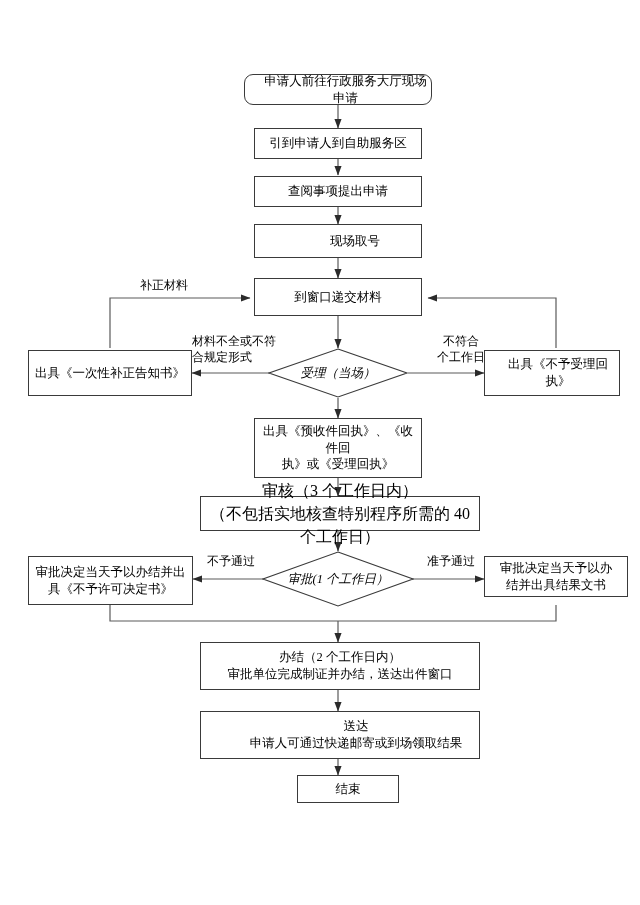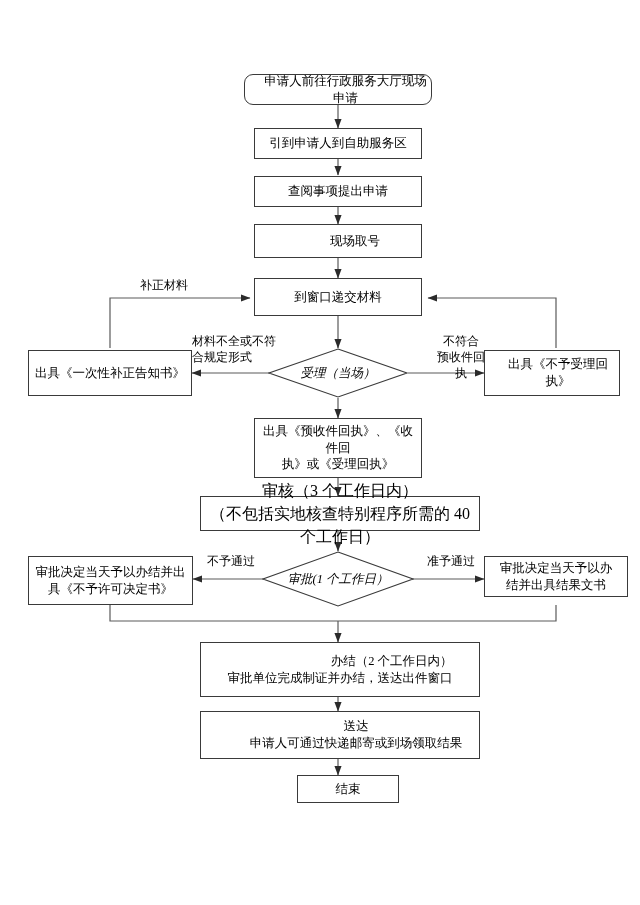--- a/index.html
+++ b/index.html
@@ -188,39 +188,39 @@
   <div class="node" style="left:28px; top:556px; width:165px; height:49px;">
     <span class="txt">审批决定当天予以办结并出
 具《不予许可决定书》</span>
   </div>
 
   <div class="node" style="left:484px; top:556px; width:144px; height:41px;">
     <span class="txt">审批决定当天予以办
 结并出具结果文书</span>
   </div>
 
-  <div class="node" style="left:200px; top:642px; width:280px; height:55px;text-align:right;">
+  <div class="node" style="left:200px; top:642px; width:280px; height:48px;">
     <span class="txt">办结（2 个工作日内）
 审批单位完成制证并办结，送达出件窗口</span>
   </div>
 
   <div class="node" style="left:200px; top:711px; width:280px; height:48px;padding-left:36px;">
     <span class="txt">送达
 申请人可通过快递邮寄或到场领取结果</span>
   </div>
 
   <div class="node" style="left:297px; top:775px; width:102px; height:28px;">
     <span class="txt">结束</span>
   </div>
 
   <div class="edge-label" style="left:124px; top:277px; width:80px;">补正材料</div>
 
   <div class="edge-label" style="left:192px; top:333px; width:90px; text-align:left;">材料不全或不符
 合规定形式</div>
 
   <div class="edge-label" style="left:432px; top:333px; width:58px; text-align:center;">不符合
-预收件回执</div>
+个工作日</div>
 
   <div class="edge-label" style="left:200px; top:553px; width:62px;">不予通过</div>
 
   <div class="edge-label" style="left:420px; top:553px; width:62px;">准予通过</div>
 
 </div>
 
 </body></html>

